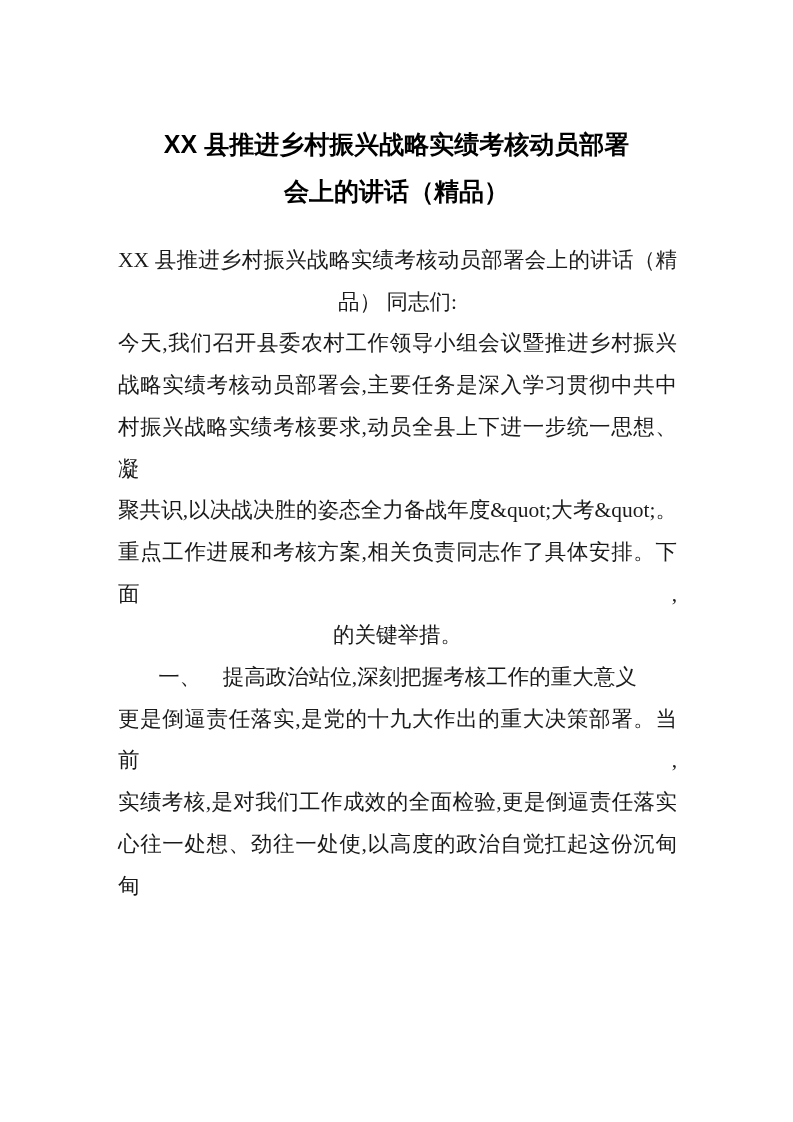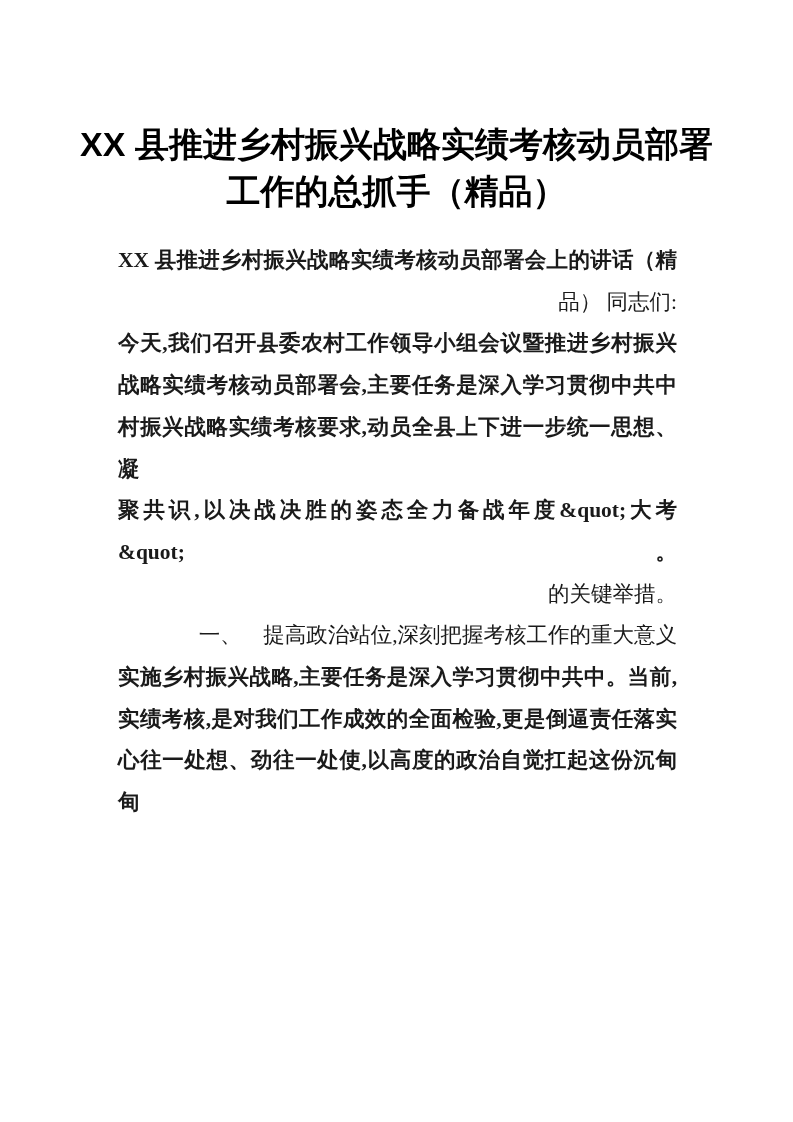--- a/index.html
+++ b/index.html
@@ -14,61 +14,61 @@
     background: #ffffff;
     overflow: hidden;
     color: #000000;
   }
   .doc-title {
     margin: 0;
     padding-top: 121px;
     text-align: center;
     font-family: "Liberation Sans", sans-serif;
     font-weight: bold;
-    font-size: 34px;
+    font-size: 25px;
     line-height: 47px;
     color: #000000;
   }
   .title-line {
     display: block;
     white-space: pre-wrap;
   }
   .doc-body {
     margin-top: 25px;
     margin-left: 118px;
     width: 559px;
     font-family: "Liberation Serif", serif;
     font-size: 21.5px;
     line-height: 41.7px;
     color: #1a1a1a;
   }
   .body-line {
     white-space: pre-wrap;
-    text-align: right;
+    text-align: center;
   }
   .body-line.stretch {
     text-align: justify;
     text-align-last: justify;
-    font-weight: bold;
   }
 </style>
 </head>
 <body>
 
 <div class="page">
   <h1 class="doc-title">
     <span class="title-line">XX 县推进乡村振兴战略实绩考核动员部署</span>
-    <span class="title-line">工作的总抓手（精品）</span>
+    <span class="title-line">会上的讲话（精品）</span>
   </h1>
   <div class="doc-body">
       <div class="body-line stretch">XX 县推进乡村振兴战略实绩考核动员部署会上的讲话（精</div>
       <div class="body-line">品） 同志们:</div>
       <div class="body-line stretch">今天,我们召开县委农村工作领导小组会议暨推进乡村振兴</div>
       <div class="body-line stretch">战略实绩考核动员部署会,主要任务是深入学习贯彻中共中</div>
       <div class="body-line stretch">村振兴战略实绩考核要求,动员全县上下进一步统一思想、凝</div>
       <div class="body-line stretch">聚共识,以决战决胜的姿态全力备战年度&amp;quot;大考&amp;quot;。</div>
+      <div class="body-line stretch">重点工作进展和考核方案,相关负责同志作了具体安排。下面,</div>
       <div class="body-line">的关键举措。</div>
       <div class="body-line">一、　提高政治站位,深刻把握考核工作的重大意义</div>
-      <div class="body-line stretch">实施乡村振兴战略,主要任务是深入学习贯彻中共中。当前,</div>
+      <div class="body-line stretch">更是倒逼责任落实,是党的十九大作出的重大决策部署。当前,</div>
       <div class="body-line stretch">实绩考核,是对我们工作成效的全面检验,更是倒逼责任落实</div>
       <div class="body-line stretch">心往一处想、劲往一处使,以高度的政治自觉扛起这份沉甸甸</div>
     </div>
 </div>
 
 </body></html>

